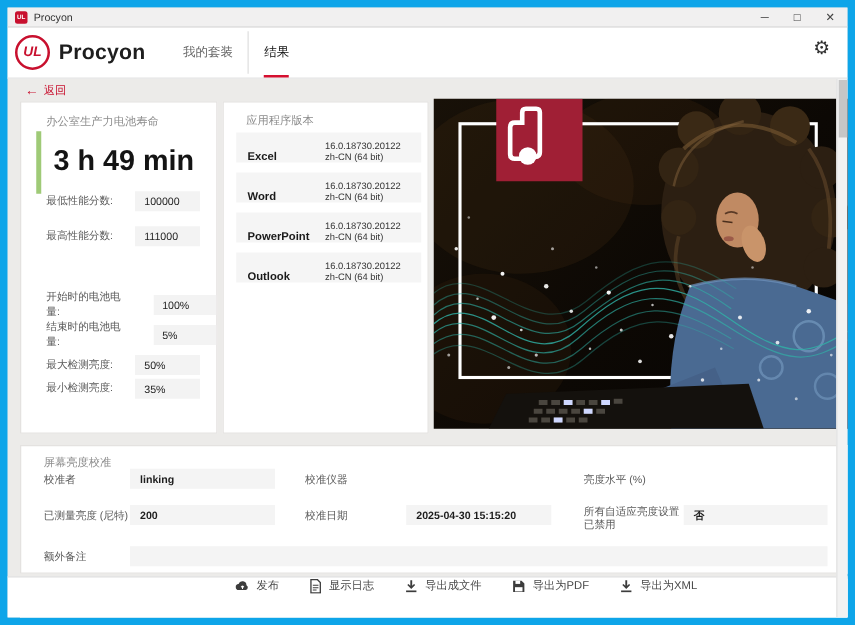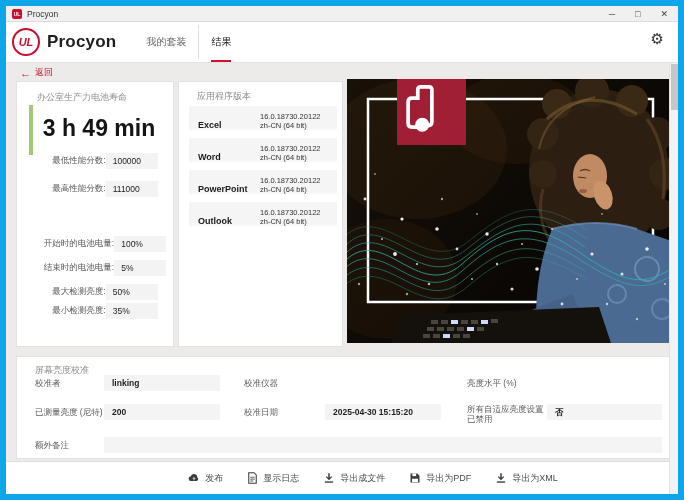--- a/index.html
+++ b/index.html
@@ -30,21 +30,21 @@
 
   
   .card{position:absolute;background:#fff;border:1px solid #e4e2e0;z-index:2;}
   .card-title{font-size:9px;color:#8c8c8c;}
 
   
   #battery-card{left:10px;top:75px;width:158px;height:266px;}
   #battery-card .card-title{position:absolute;left:20px;top:9px;}
   .greenbar{position:absolute;left:12px;top:23px;width:4px;height:50px;background:#9fca77;}
   .bigtime{position:absolute;left:16px;top:33px;width:132px;text-align:center;font-size:23px;font-weight:bold;color:#141414;}
-  .statrow{position:absolute;left:20px;right:0;height:16px;display:flex;align-items:center;justify-content:center;}
+  .statrow{position:absolute;left:20px;right:0;height:16px;display:flex;align-items:center;justify-content:flex-start;gap:18px;}
   .statrow .slabel{font-size:8.5px;color:#5a5a5a;}
   .statrow .sval{width:52px;height:16px;background:#f3f3f3;font-size:8.5px;font-weight:normal;color:#1d1d1d;line-height:16px;padding-left:7px;}
 
   
   #apps-card{left:172px;top:75px;width:165px;height:266px;}
   #apps-card .card-title{position:absolute;left:18px;top:8px;}
   .approw{position:absolute;left:10px;width:148px;height:24px;background:#f5f5f5;display:flex;align-items:flex-end;}
   .approw .aname{font-size:9px;font-weight:bold;color:#1a1a1a;margin-left:9px;width:62px;}
   .approw .aver{font-size:7.5px;color:#333;line-height:8.5px;}
 
@@ -57,21 +57,21 @@
   #cal-card{left:10px;top:350px;width:664px;height:103px;}
   #cal-card .card-title{position:absolute;left:18px;top:7px;}
   .cal-label{position:absolute;font-size:8.5px;color:#5a5a5a;line-height:10px;}
   .cal-val{position:absolute;height:16px;background:#f4f4f4;font-size:8.5px;font-weight:bold;color:#1d1d1d;line-height:16px;padding-left:8px;}
 
   
   #partial-card{left:10px;top:457px;width:664px;height:36px;}
   #partial-card .card-title{position:absolute;left:18px;top:4px;color:#8c8c8c;}
 
   
-  .footer{position:absolute;left:0;bottom:0;width:674px;height:33px;background:#fff;border-top:1px solid #ddd;display:flex;align-items:center;justify-content:center;padding-left:60px;gap:24px;z-index:5;}
+  .footer{position:absolute;left:0;bottom:0;width:674px;height:33px;background:#fff;border-top:1px solid #ddd;display:flex;align-items:flex-start;justify-content:center;padding-left:60px;gap:24px;z-index:5;}
   .fbtn{display:flex;align-items:center;gap:5px;font-size:9px;color:#4a4a4a;cursor:pointer;}
   .fbtn svg{display:block;}
 
   
   .scrollbar{position:absolute;right:0;top:57px;width:9px;bottom:0;background:#f2f2f2;border-left:1px solid #e2e2e2;z-index:8;}
   .scrollthumb{position:absolute;left:1px;top:1px;width:7px;height:46px;background:#c6c6c6;}
 </style>
 </head>
 <body>
 

